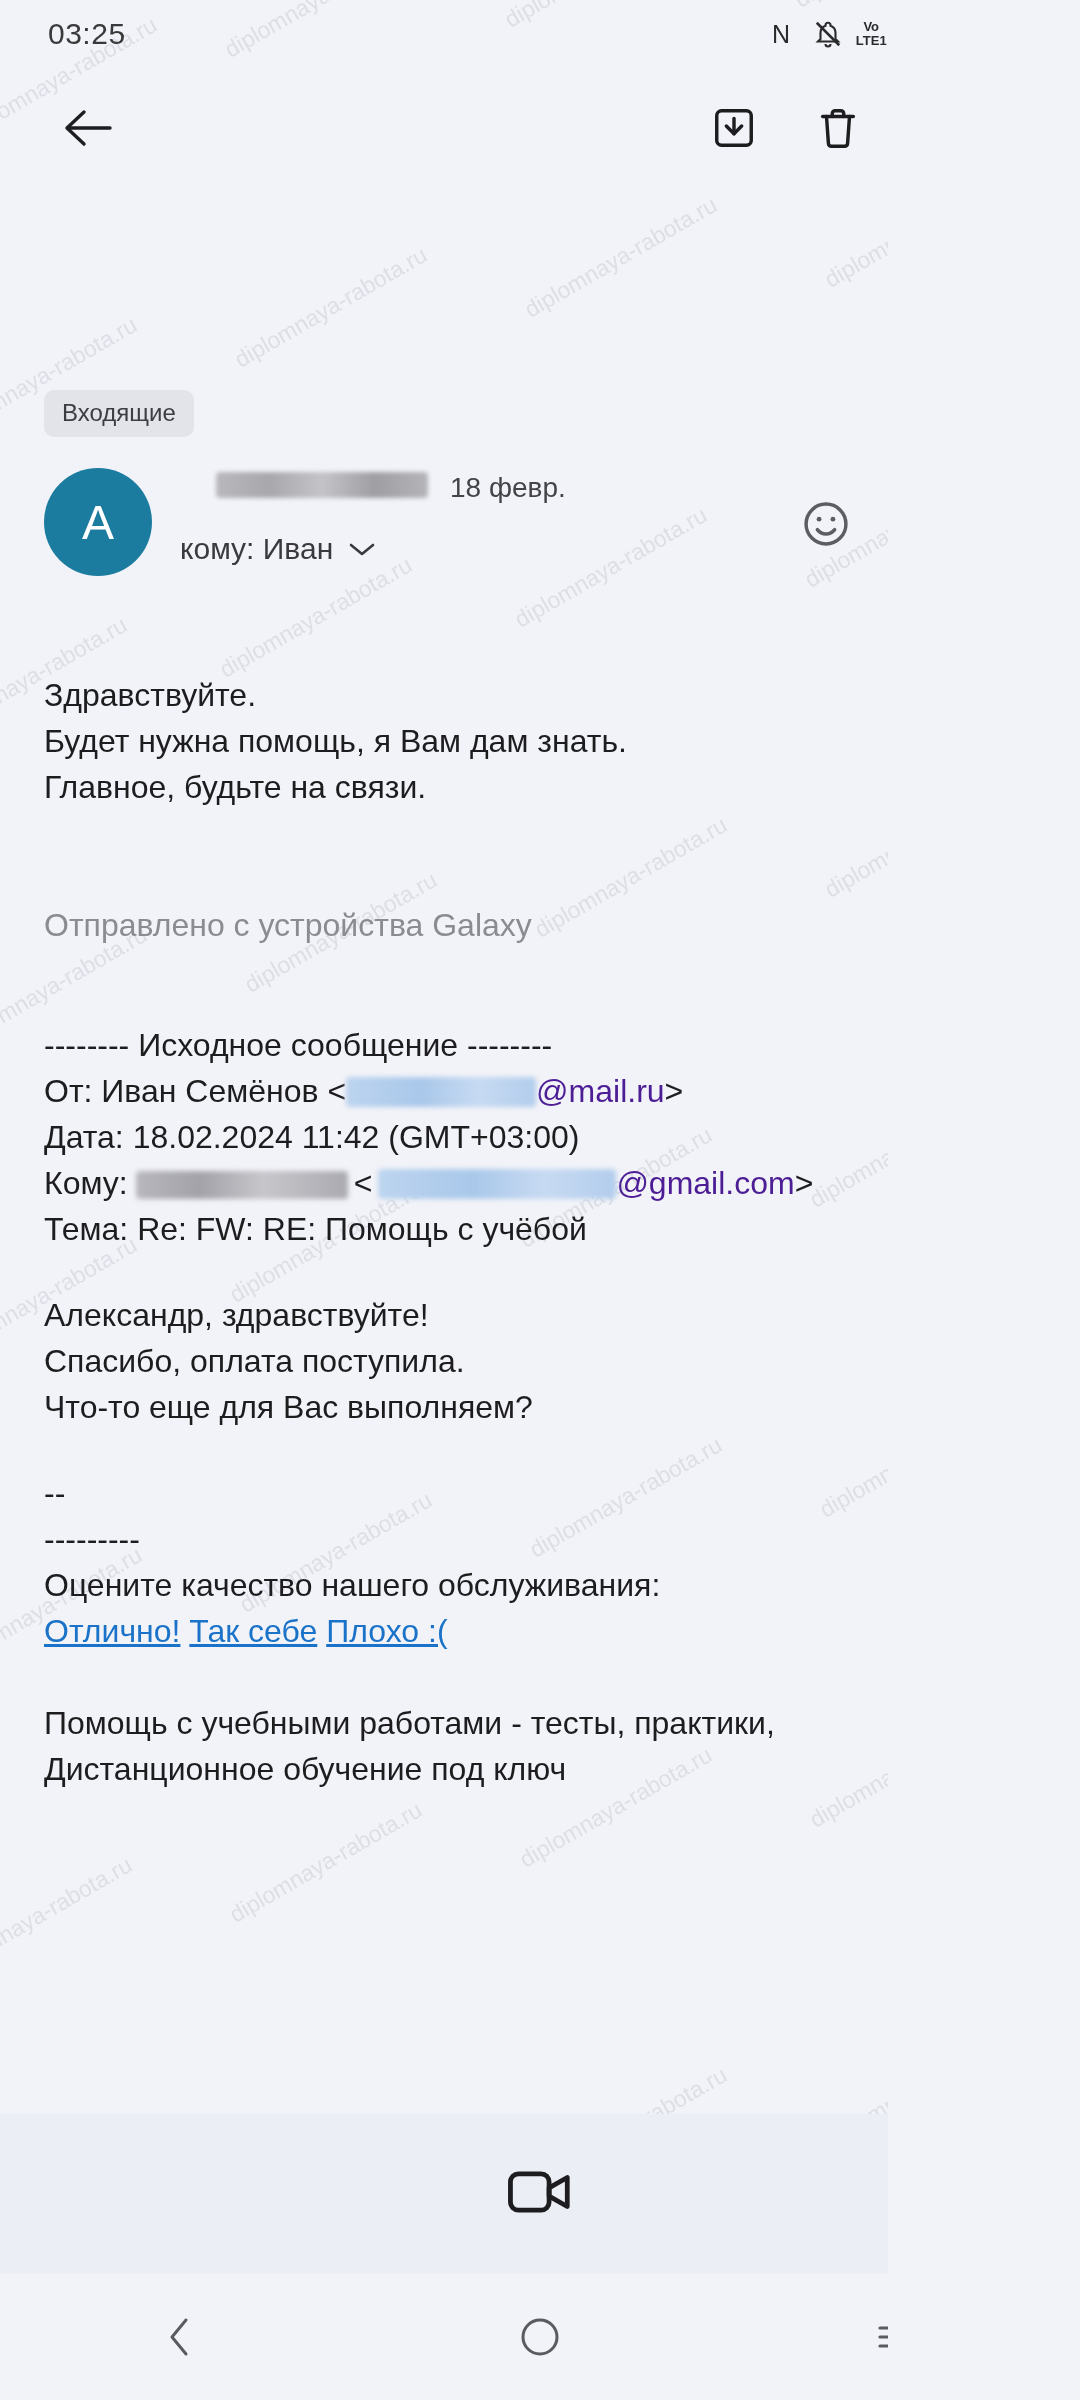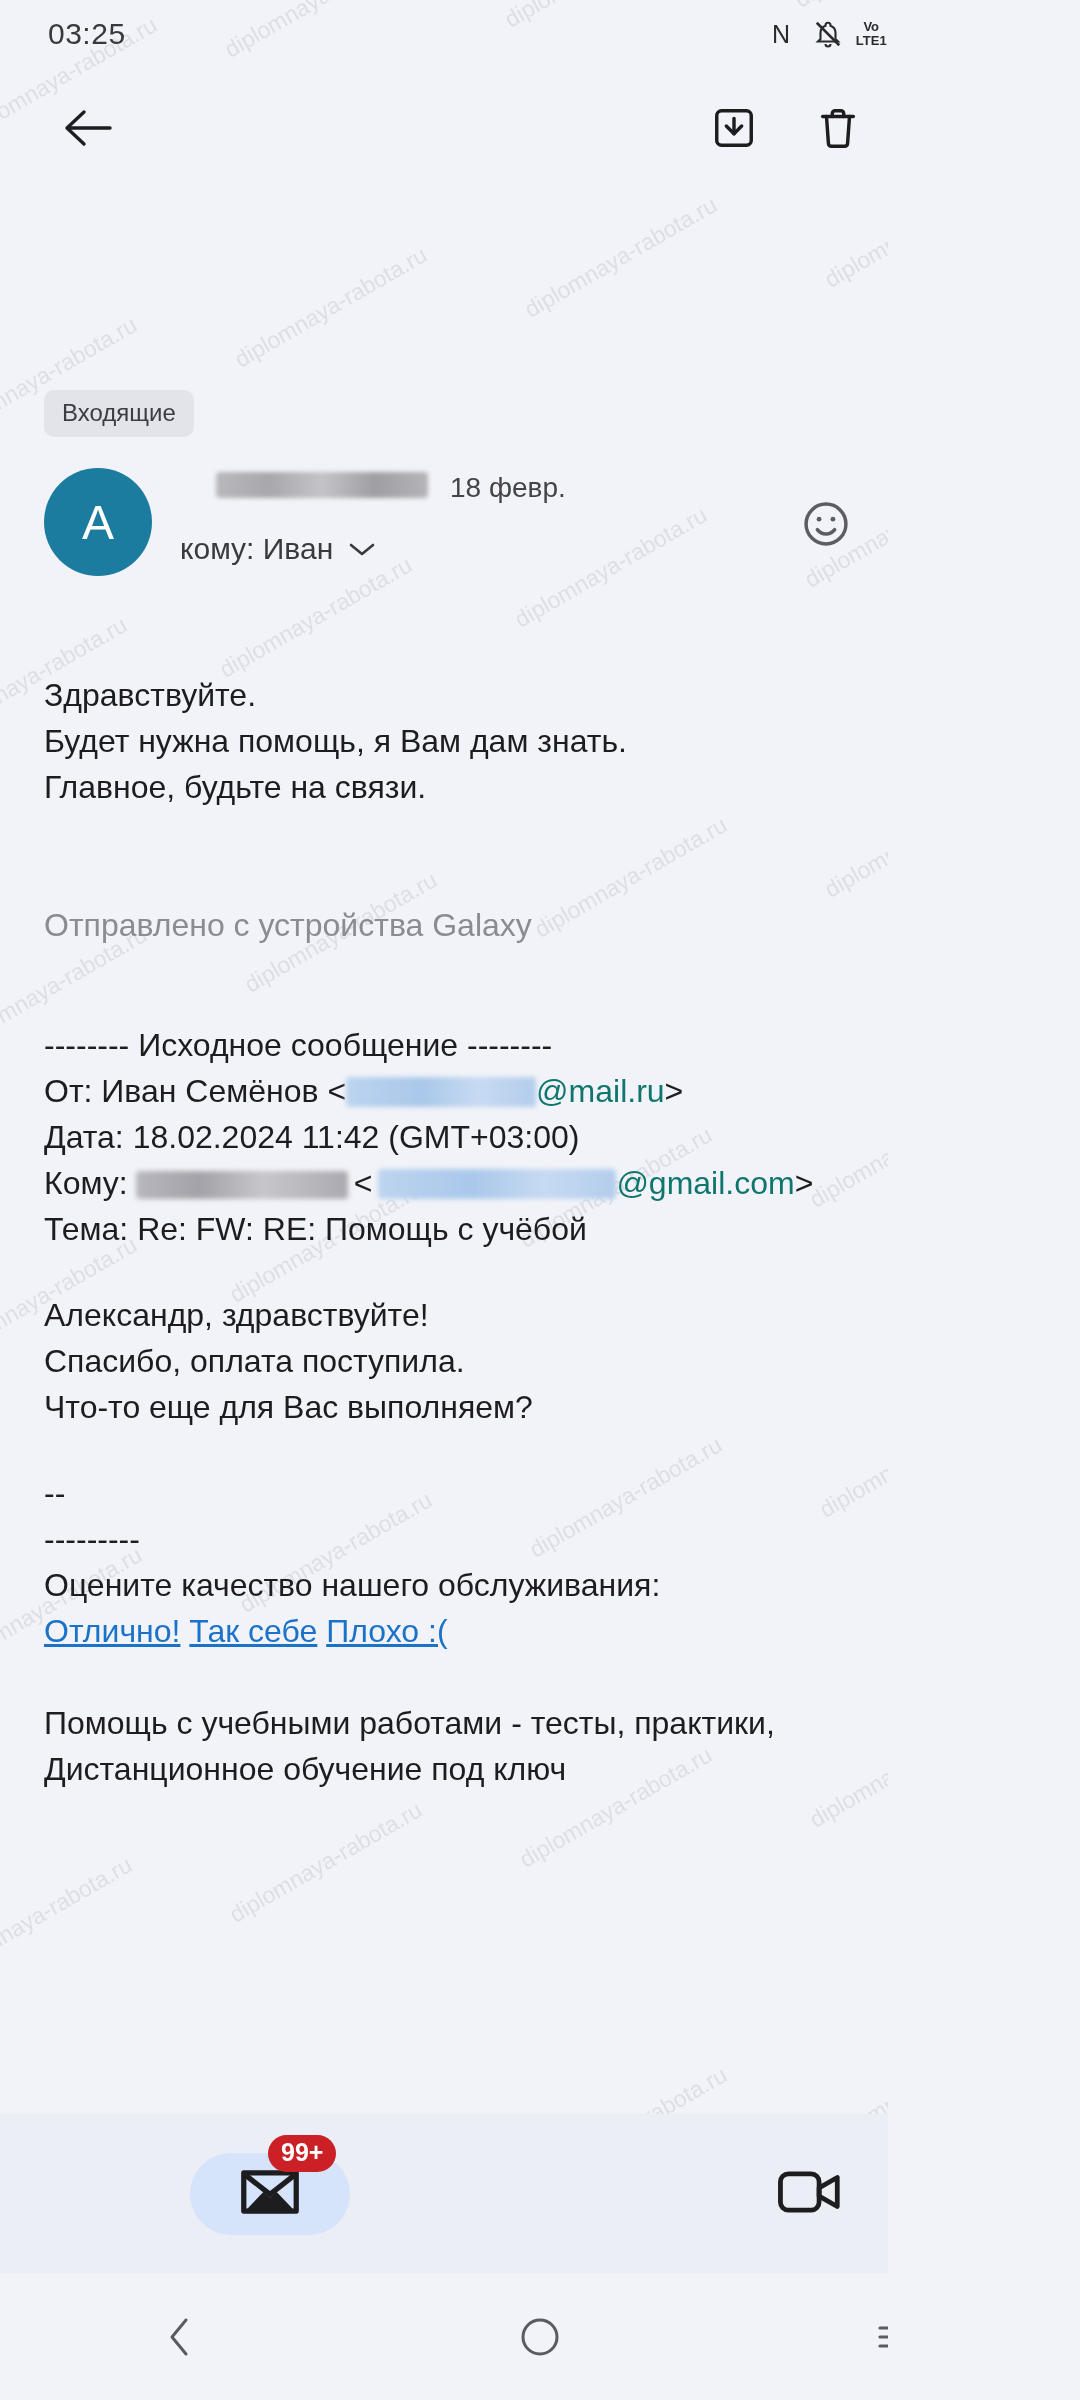--- a/index.html
+++ b/index.html
@@ -221,21 +221,21 @@
     color: #1d1d20;
     white-space: pre-wrap;
   }
   .p.muted { color: #8b8b92; }
   .gap-1 { height: 92px; }
   .gap-2 { height: 74px; }
   .gap-3 { height: 40px; }
   .gap-4 { height: 46px; }
 
   .quote-line { font-size: 32px; line-height: 46px; color: #1d1d20; }
-  .blue { color: #0f766e; }
+  .blue { color: #4c1d95; }
   .blue-blur {
     display: inline-block;
     vertical-align: -5px;
     height: 30px;
     border-radius: 4px;
     background: linear-gradient(90deg,#bcd4ef 0%, #a9c8ea 40%, #c7daf2 70%, #b2cdec 100%);
     filter: blur(2.5px);
   }
   .gray-blur {
     display: inline-block;
@@ -520,32 +520,20 @@
     <div class="wm" style="left:805px; top:1810px;">diplomnaya-rabota.ru</div>
 
     <div class="wm" style="left:-50px; top:2280px;">diplomnaya-rabota.ru</div>
     <div class="wm" style="left:240px; top:2225px;">diplomnaya-rabota.ru</div>
     <div class="wm" style="left:530px; top:2170px;">diplomnaya-rabota.ru</div>
     <div class="wm" style="left:820px; top:2130px;">diplomnaya-rabota.ru</div>
   </div>
 
   <div class="bottombar">
     <div class="bn-item">
-      <div class="bn-pill">
-        <span>
-          <svg width="62" height="48" viewBox="0 0 26 20">
-            <path d="M2 2h22v16H2z" fill="none" stroke="#1d1d20" stroke-width="2.2" stroke-linejoin="round"></path>
-            <path d="M2.6 2.8L13 11 23.4 2.8" fill="none" stroke="#1d1d20" stroke-width="2.2" stroke-linecap="round" stroke-linejoin="round"></path>
-            <path d="M3 17.6L10.2 10 13 12.3 15.8 10 23 17.6z" fill="#1d1d20"></path>
-          </svg>
-        </span>
-        <span class="badge">99+</span>
-      </div>
-    </div>
-    <div class="bn-item">
       <span>
         <svg width="70" height="50" viewBox="0 0 30 22" fill="none" stroke="#1d1d20" stroke-width="2.1" stroke-linejoin="round">
           <rect x="2" y="3" width="17" height="16" rx="3.5"></rect>
           <path d="M19 9.2l8-4.6v12.8l-8-4.6z"></path>
         </svg>
       </span>
     </div>
   </div>
 
   <div class="navbar">

